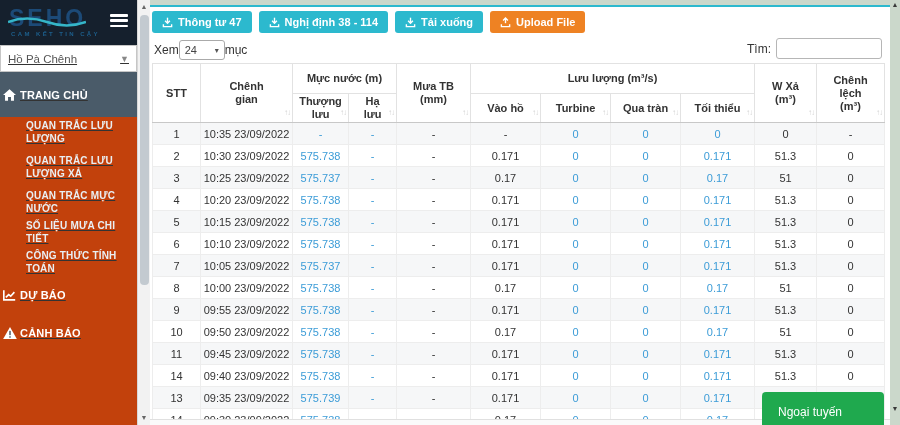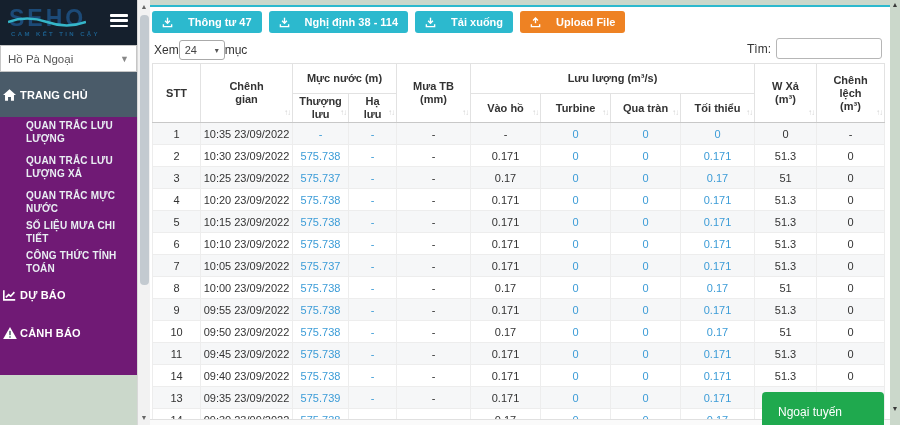--- a/index.html
+++ b/index.html
@@ -4,21 +4,21 @@
 <style>
   * { box-sizing: border-box; margin: 0; padding: 0; }
   html,body { width:900px; height:425px; overflow:hidden; }
   body {
     position:relative;
     background:#cbd8cb;
     font-family:"Liberation Sans","DejaVu Sans",sans-serif;
     color:#333;
   }
   
-  .sidebar { position:absolute; left:0; top:0; width:137px; height:375px; background:#701a75; }
+  .sidebar { position:absolute; left:0; top:0; width:137px; height:425px; background:#c2410c;text-decoration:underline; }
   .logo-bar { position:relative; height:45px; background:#15202d; }
   .logo-text { position:absolute; left:9px; top:5px; font-size:23px; font-weight:bold; letter-spacing:3px; color:#1c4a77; }
   .logo-wave { position:absolute; left:8px; top:17px; }
   .logo-tagline { position:absolute; left:11px; top:31px; font-size:6px; letter-spacing:2.4px; color:#1d5f8c; font-weight:bold; }
   .hamburger { position:absolute; right:9px; top:14px; width:18px; height:14px; cursor:pointer; }
   .hamburger span { display:block; height:2.5px; background:#fff; margin-bottom:2.8px; border-radius:1px; }
   .reservoir-select { height:27px; background:#fff; border:1px solid #c6c6c6; display:flex; align-items:center; padding:0 7px; font-size:11.5px; color:#555; justify-content:space-between; cursor:pointer; }
   .reservoir-select .caret { color:#888; font-size:9px; }
   .nav-main { display:flex; align-items:center; gap:3px; padding-left:2px; color:#fff; font-size:11px; font-weight:bold; letter-spacing:.2px; cursor:pointer; }
   .nav-trang-chu { height:45px; background:#4a5b69; }
@@ -35,21 +35,21 @@
   .nav-icon { width:15px; display:flex; justify-content:center; }
   
   .side-scroll { position:absolute; left:137px; top:0; width:13px; height:425px; background:#f2f2f2; border-left:1px solid #d8d8d8; }
   .side-scroll .arr { position:absolute; left:0; width:12px; text-align:center; font-size:7px; color:#666; cursor:pointer; }
   .side-scroll .arr.up { top:3px; }
   .side-scroll .arr.down { bottom:4px; }
   .side-scroll .thumb { position:absolute; left:1.5px; top:15px; width:9px; height:270px; background:#c3cad0; border-radius:4px; cursor:pointer; }
   
   .content { position:absolute; left:150px; top:5px; width:740px; height:420px; background:#fff; border-top:2px solid #2cb9ce; overflow:hidden; }
   .toolbar { display:flex; gap:7px; margin:4px 0 0 2px; }
-  .btn { height:22px; padding:0 10px; border:none; border-radius:3px; color:#fff; font-size:11px; font-weight:bold; display:flex; align-items:center; gap:15px; cursor:pointer; font-family:inherit;justify-content:space-between; }
+  .btn { height:22px; padding:0 10px; border:none; border-radius:3px; color:#fff; font-size:11px; font-weight:bold; display:flex; align-items:center; gap:5px; cursor:pointer; font-family:inherit;justify-content:space-between; }
   .controls { position:relative; height:24px; margin-top:4px; }
   .length-ctl { position:absolute; left:4px; top:3px; display:flex; align-items:center; font-size:12px; color:#333; }
   .length-select { width:46px; height:20px; border:1px solid #aaa; border-radius:3px; display:flex; align-items:center; justify-content:space-between; padding:2px 5px; font-size:11px; color:#444; cursor:pointer; background:#fff; }
   .length-select .caret { font-size:8px; color:#555; }
   .search-ctl { position:absolute; right:8px; top:1px; display:flex; align-items:center; gap:5px; font-size:12px; color:#333; }
   .search-input { width:106px; height:21px; border:1px solid #b6b6b6; border-radius:3px; font-size:11px; padding:0 4px; font-family:inherit; }
   
   table { border-collapse:collapse; table-layout:fixed; width:732px; margin-left:2px; margin-top:2px; font-size:11px; }
   th { position:relative; border:1px solid #e2e2e2; font-weight:bold; color:#333; text-align:center; vertical-align:middle; line-height:13px; background:#fff; }
   thead tr.grp-row th { height:30px; }
@@ -87,21 +87,21 @@
       </svg>
     <div class="logo-tagline">CAM KẾT TIN CẬY</div>
     <div class="hamburger">
         <span></span>
         <span></span>
         <span></span>
       </div>
   </div>
 
   <div class="reservoir-select">
-    <span>Hồ Pà Ngoại</span>
+    <span>Hồ Pà Chênh</span>
     <span class="caret">▼</span>
   </div>
 
   <div class="nav-main nav-trang-chu">
     <span class="nav-icon">
       <svg width="13" height="12" viewBox="0 0 16 14">
           <path d="M8 0 L16 7 H13.5 V14 H9.8 V9.5 H6.2 V14 H2.5 V7 H0 Z" fill="#fff"></path>
         </svg>
     </span>
     <span>TRANG CHỦ</span>

